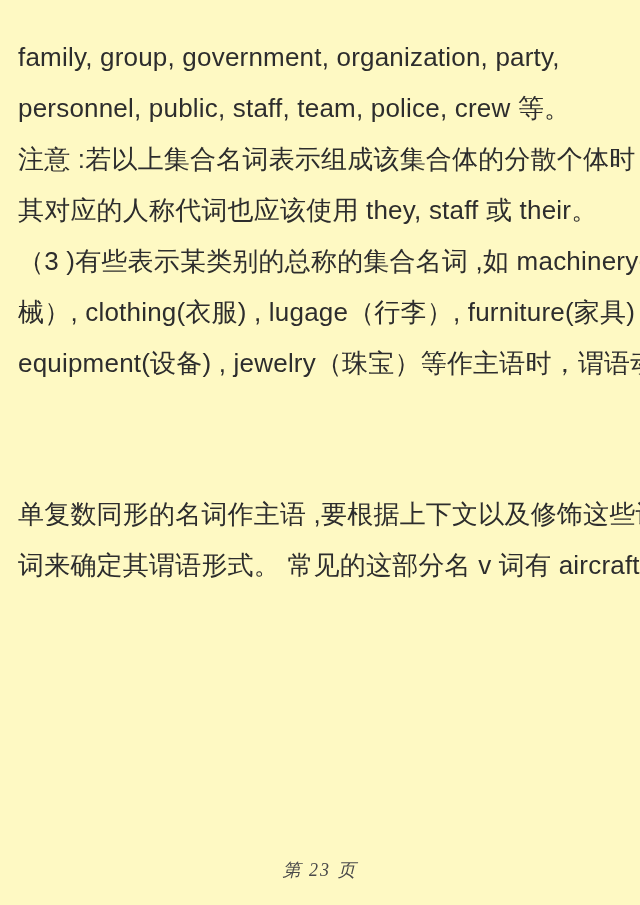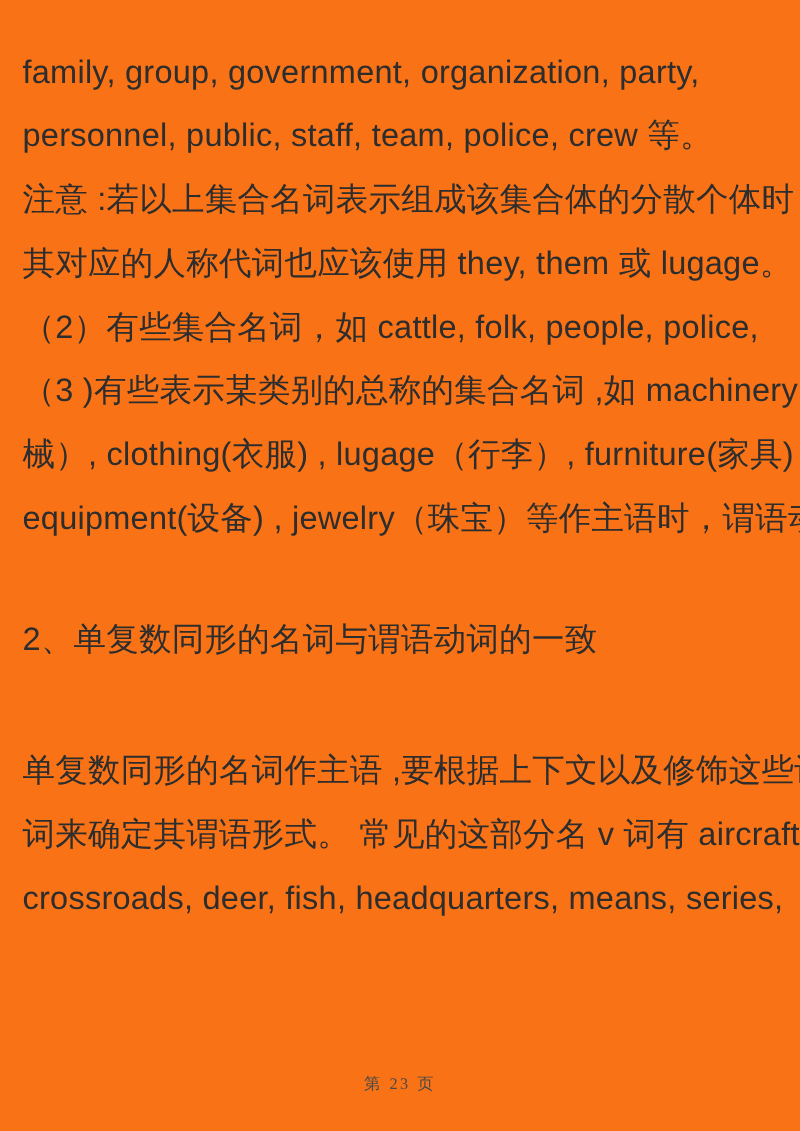--- a/index.html
+++ b/index.html
@@ -4,21 +4,21 @@
 <style>
   html, body {
     margin: 0;
     padding: 0;
     background: #ffffff;
   }
   .page {
     position: relative;
     width: 640px;
     height: 905px;
-    background: #f97316;
+    background: #fef9c3;
     overflow: hidden;
     font-family: "Liberation Sans", "DejaVu Sans", sans-serif;
     color: #2d2d2d;
   }
   .content {
     position: absolute;
     top: 32px;
     left: 18px;
     right: 6px;
   }
@@ -39,54 +39,50 @@
   .heading .line {
     font-weight: 400;
   }
   .footer {
     position: absolute;
     top: 858px;
     left: 0;
     width: 100%;
     text-align: center;
     font-family: "Liberation Serif", "DejaVu Serif", serif;
-    font-size: 13px;
+    font-size: 18px;
     color: #4a4a4a;
     letter-spacing: 2px;
+    font-style: italic;
   }
 </style>
 </head>
 <body>
 
 <div class="page">
 
   <div class="content">
 
     <div class="section">
       <div class="line">family, group, government, organization, party,</div>
       <div class="line">personnel, public, staff, team, police, crew 等。</div>
       <div class="line">注意 :若以上集合名词表示组成该集合体的分散个体时，与</div>
-      <div class="line">其对应的人称代词也应该使用 they, them 或 lugage。</div>
-      <div class="line">（2）有些集合名词，如 cattle, folk, people, police,</div>
+      <div class="line">其对应的人称代词也应该使用 they, staff 或 their。</div>
       <div class="line">（3 )有些表示某类别的总称的集合名词 ,如 machinery( 机</div>
       <div class="line">械）, clothing(衣服) , lugage（行李）, furniture(家具) ,</div>
       <div class="line">equipment(设备) , jewelry（珠宝）等作主语时，谓语动</div>
     </div>
 
     <div class="gap-before-heading"></div>
 
-    <div class="heading">
-      <div class="line">2、单复数同形的名词与谓语动词的一致</div>
-    </div>
 
     <div class="gap-after-heading"></div>
 
     <div class="section">
       <div class="line">单复数同形的名词作主语 ,要根据上下文以及修饰这些词的</div>
       <div class="line">词来确定其谓语形式。 常见的这部分名 v 词有 aircraft,</div>
-      <div class="line">crossroads, deer, fish, headquarters, means, series,</div>
     </div>
 
   </div>
 
   <div class="footer">第 23 页</div>
 
 </div>
 
 </body></html>

